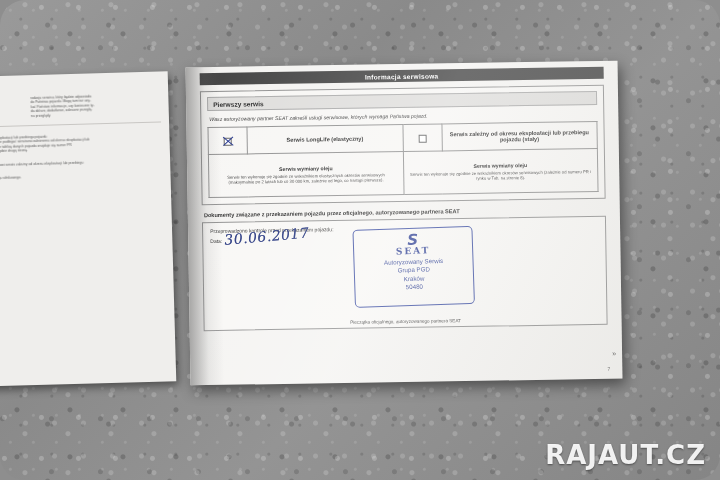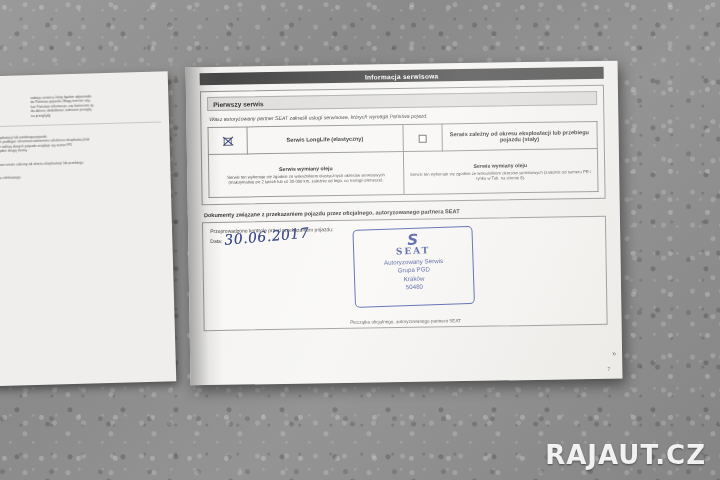--- a/index.html
+++ b/index.html
@@ -24,20 +24,21 @@
       radial-gradient(circle at 12% 18%, rgba(255,255,255,0.22) 0 2px, transparent 3px),
       radial-gradient(circle at 32% 72%, rgba(0,0,0,0.18) 0 2px, transparent 3px),
       radial-gradient(circle at 58% 12%, rgba(255,255,255,0.18) 0 2px, transparent 3px),
       radial-gradient(circle at 78% 44%, rgba(0,0,0,0.16) 0 2px, transparent 3px),
       radial-gradient(circle at 88% 82%, rgba(255,255,255,0.16) 0 2px, transparent 3px),
       radial-gradient(circle at 5% 90%, rgba(0,0,0,0.14) 0 2px, transparent 3px),
       radial-gradient(circle at 45% 38%, rgba(255,255,255,0.12) 0 1px, transparent 2px),
       radial-gradient(circle at 67% 66%, rgba(0,0,0,0.13) 0 1px, transparent 2px),
       linear-gradient(135deg, #9a9a9a 0%, #8a8a8a 35%, #949494 60%, #858585 100%);
     background-size: 37px 41px, 53px 47px, 43px 39px, 61px 57px, 29px 33px, 49px 53px, 23px 27px, 31px 29px, 100% 100%;
+    border-radius: 25px;
   }
 
   
   #left-page {
     position: absolute;
     left: -28px;
     top: 74px;
     width: 200px;
     height: 310px;
     background: #efeeec;

